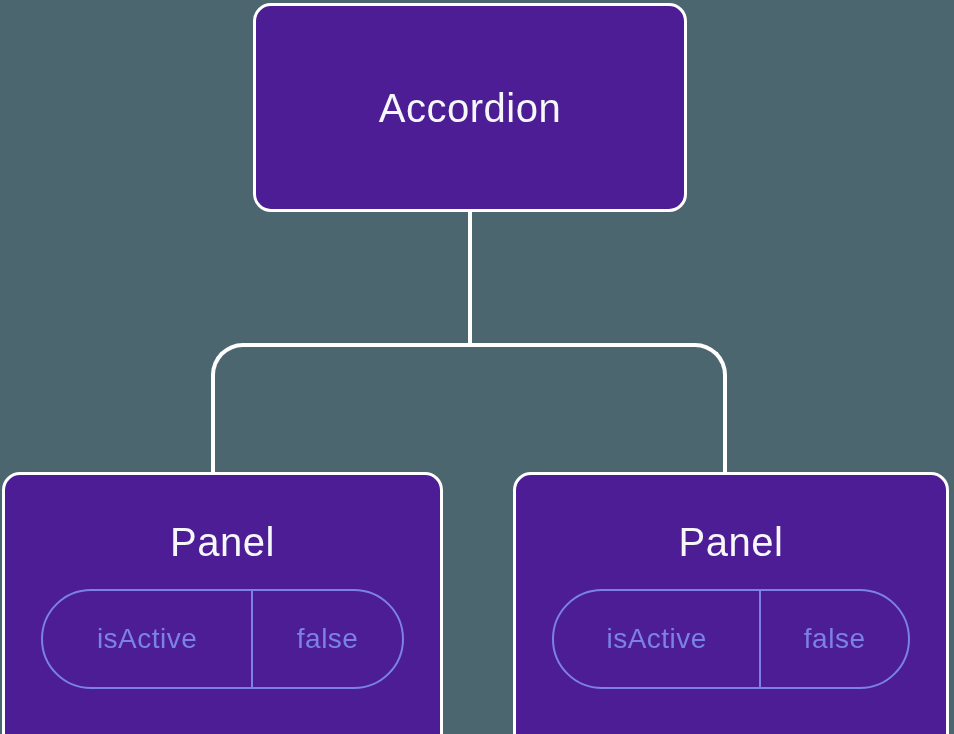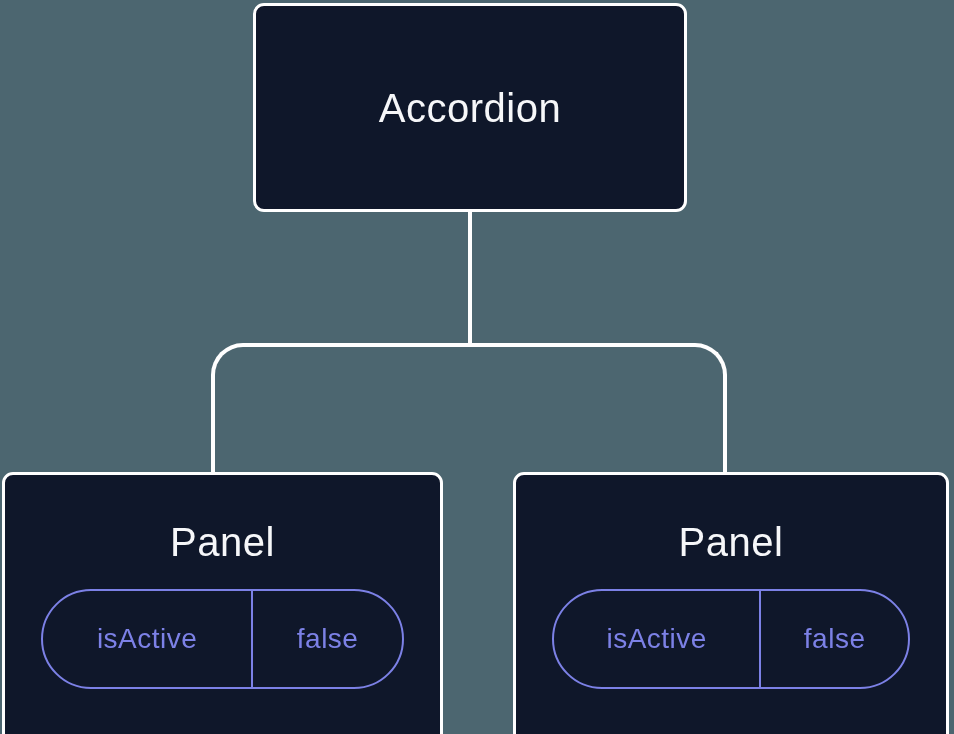--- a/index.html
+++ b/index.html
@@ -10,23 +10,23 @@
   .canvas {
     position: relative;
     width: 954px;
     height: 734px;
     background: #4C6670;
     font-family: "Liberation Sans", sans-serif;
     overflow: hidden;
   }
   .node {
     position: absolute;
-    background: #0f172a;
+    background: #4c1d95;
     border: 3.5px solid #FFFFFF;
-    border-radius: 11px;
+    border-radius: 18px;
     box-sizing: border-box;
   }
   .root-node {
     left: 253px;
     top: 3px;
     width: 434px;
     height: 209px;
     display: flex;
     align-items: center;
     justify-content: center;

